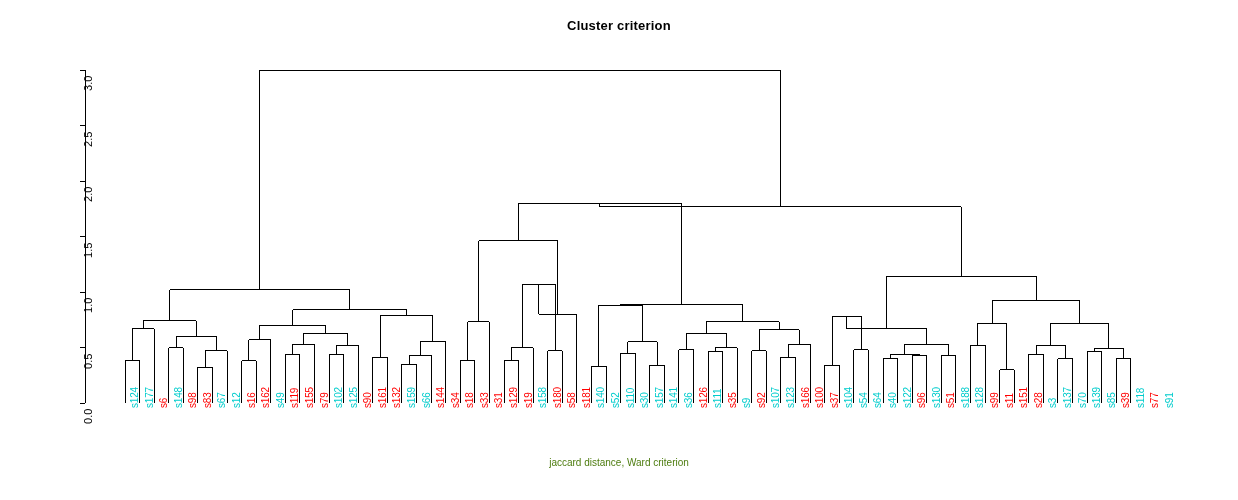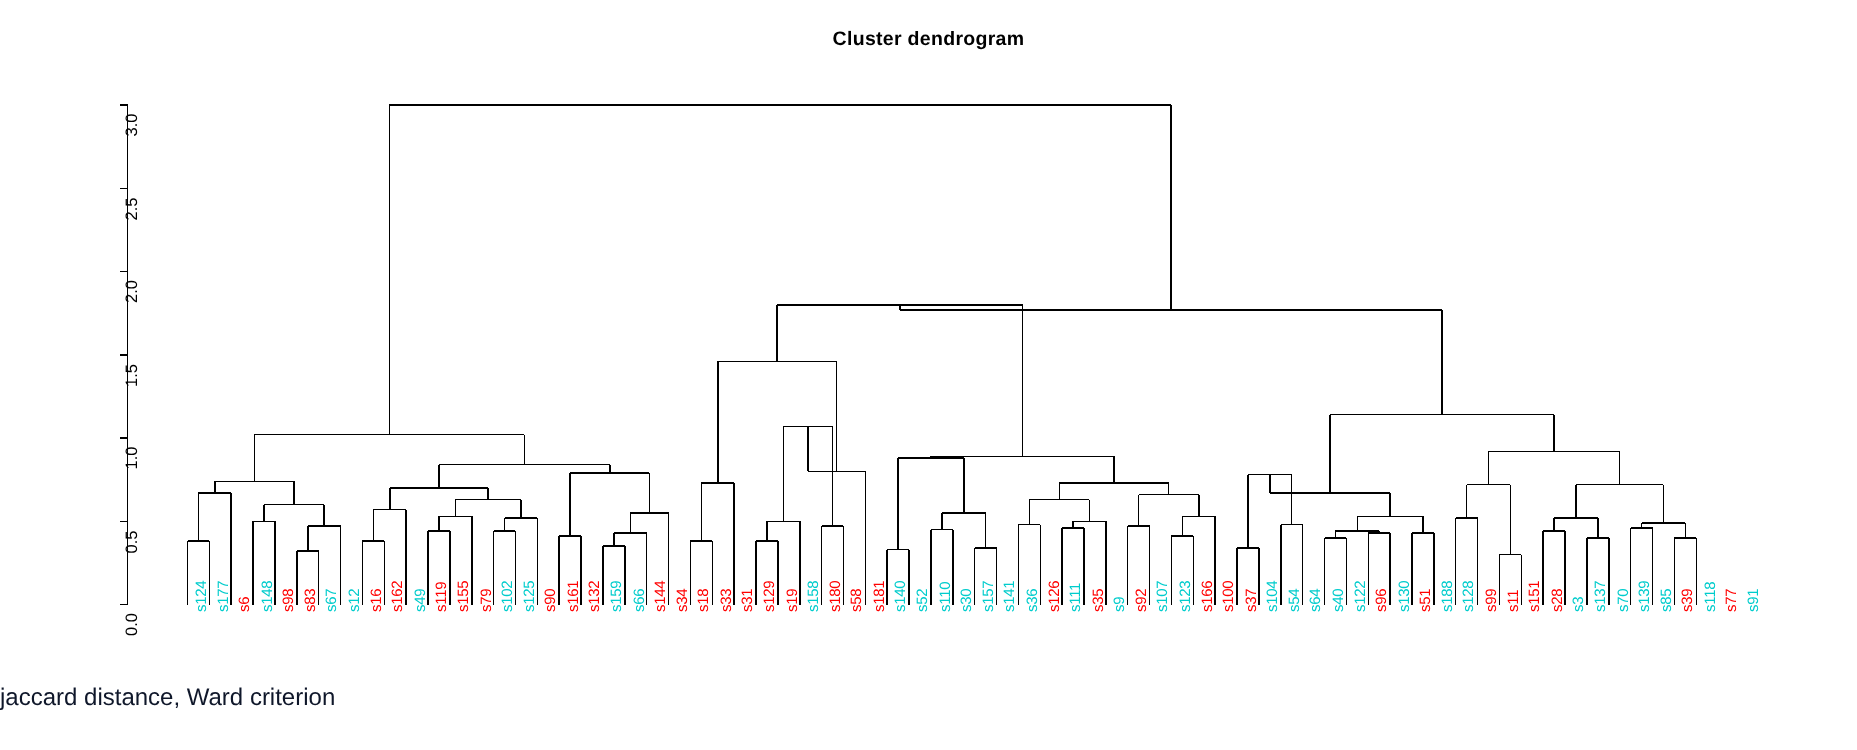--- a/index.html
+++ b/index.html
@@ -8,22 +8,22 @@
     width:1238px;height:500px;background:#ffffff;
     font-family:"Liberation Sans","DejaVu Sans",sans-serif;
     overflow:hidden;position:relative;
   }
   #plot{position:absolute;left:0;top:0;width:1238px;height:500px;}
   .title{
     position:absolute;width:100%;text-align:center;top:18px;left:0;
     font-size:13px;font-weight:bold;color:#000;letter-spacing:0.2px;
   }
   .xlabel{
-    position:absolute;width:100%;top:457px;left:0;
-    font-size:16px;color:#0f172a;
+    position:absolute;width:100%;text-align:center;top:457px;left:0;
+    font-size:10px;color:#4d7c0f;
   }
   .ytick-label{
     position:absolute;font-size:11px;color:#000;
     transform-origin:100% 50%;white-space:nowrap;
   }
   .leaf-label{
     position:absolute;font-size:10px;white-space:nowrap;
     transform-origin:0 0;transform:rotate(-90deg);
     letter-spacing:-0.2px;
   }
@@ -387,21 +387,21 @@
         <line x1="599.9064700704225" y1="206.53" x2="961.3820422535211" y2="206.53" stroke="#000" stroke-width="1" shape-rendering="crispEdges"></line>
       </g>
       <g>
         <line x1="259.6137764084507" y1="289.78" x2="259.6137764084507" y2="70" stroke="#000" stroke-width="1" shape-rendering="crispEdges"></line>
         <line x1="780.6442561619718" y1="206.53" x2="780.6442561619718" y2="70" stroke="#000" stroke-width="1" shape-rendering="crispEdges"></line>
         <line x1="259.6137764084507" y1="70" x2="780.6442561619718" y2="70" stroke="#000" stroke-width="1" shape-rendering="crispEdges"></line>
       </g>
     </g>
 </svg>
 
-<div class="title">Cluster dendrogram</div>
+<div class="title">Cluster criterion</div>
 <div class="xlabel">jaccard distance, Ward criterion</div>
 
 <div id="ytick-layer">
     <div class="ytick-label" style="left: 73px; top: 395px; transform: rotate(-90deg) translate(-50%, 0px); transform-origin: 100% 50%;">0.0</div>
     <div class="ytick-label" style="left: 73px; top: 339.5px; transform: rotate(-90deg) translate(-50%, 0px); transform-origin: 100% 50%;">0.5</div>
     <div class="ytick-label" style="left: 73px; top: 284px; transform: rotate(-90deg) translate(-50%, 0px); transform-origin: 100% 50%;">1.0</div>
     <div class="ytick-label" style="left: 73px; top: 228.5px; transform: rotate(-90deg) translate(-50%, 0px); transform-origin: 100% 50%;">1.5</div>
     <div class="ytick-label" style="left: 73px; top: 173px; transform: rotate(-90deg) translate(-50%, 0px); transform-origin: 100% 50%;">2.0</div>
     <div class="ytick-label" style="left: 73px; top: 117.5px; transform: rotate(-90deg) translate(-50%, 0px); transform-origin: 100% 50%;">2.5</div>
     <div class="ytick-label" style="left: 73px; top: 62px; transform: rotate(-90deg) translate(-50%, 0px); transform-origin: 100% 50%;">3.0</div>

